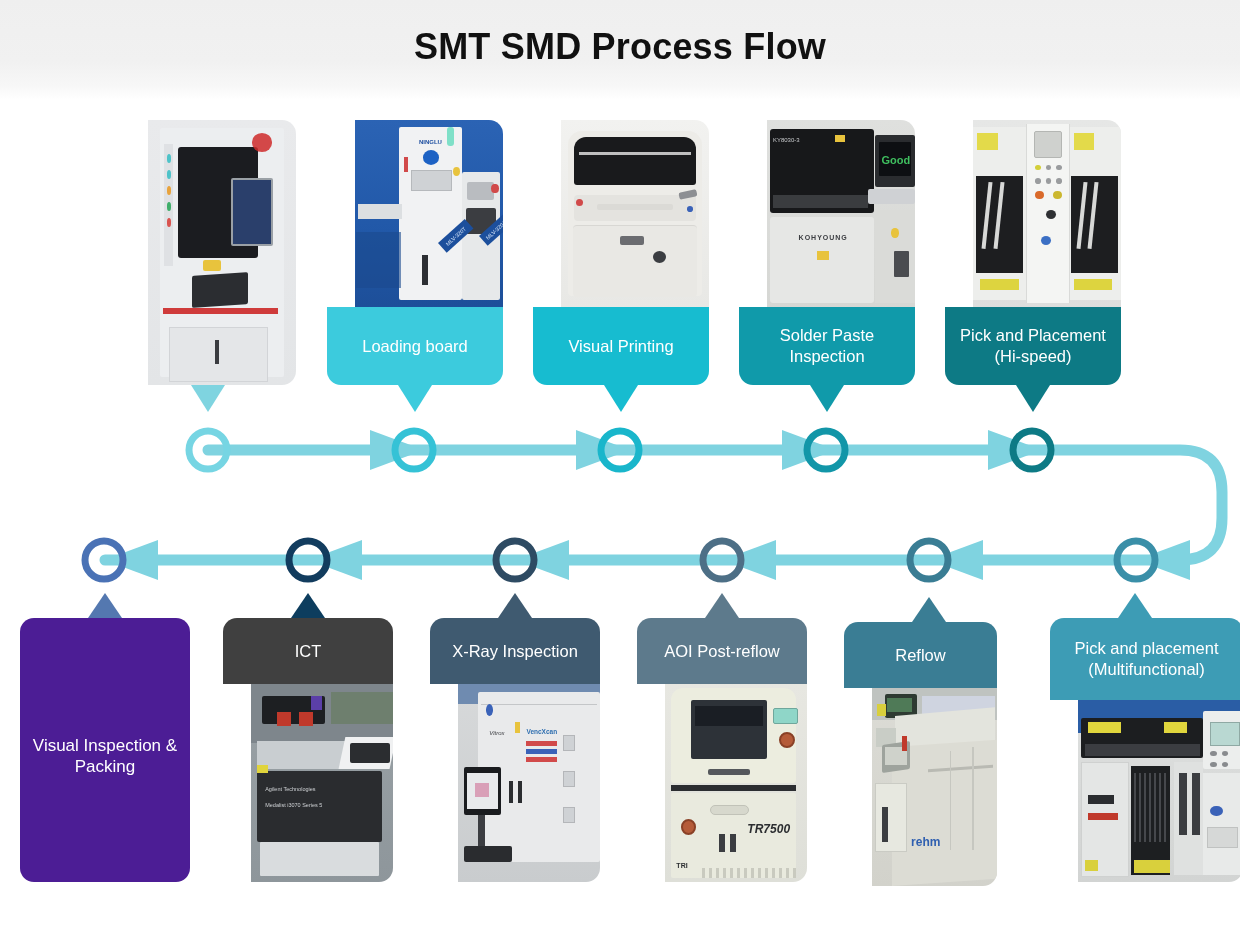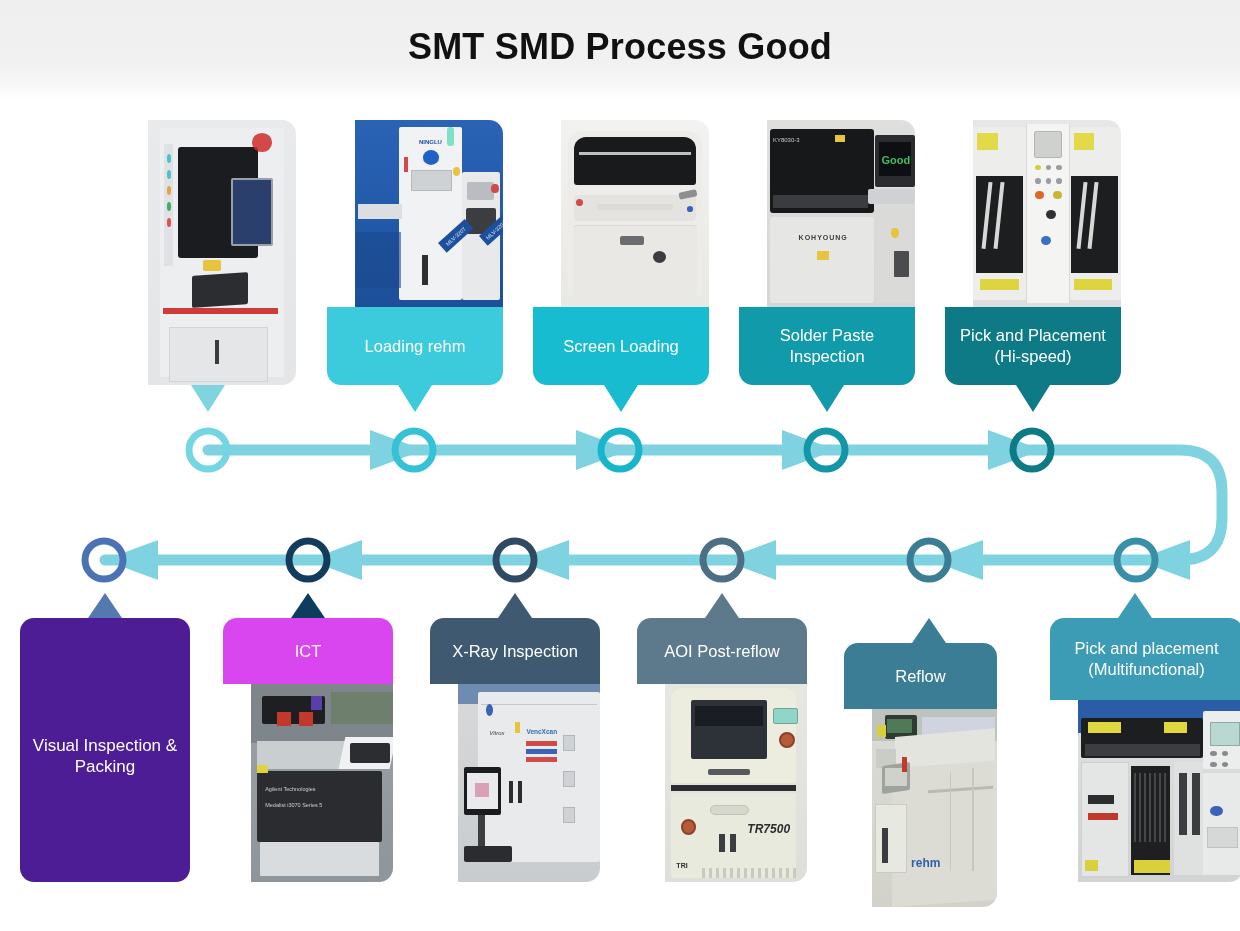--- a/index.html
+++ b/index.html
@@ -72,21 +72,21 @@
     pointer-events:none;
   }
 
   
   .ph{position:absolute;}
 </style>
 </head>
 <body>
 
 <div class="header-band"></div>
-<div class="page-title">SMT SMD Process Good</div>
+<div class="page-title">SMT SMD Process Flow</div>
 
 <svg class="connectors" viewBox="0 0 1240 931">
   <defs></defs>
 
   <path d="M 208 450 L 1180 450 Q 1222 450 1222 492 L 1222 518 Q 1222 560 1180 560 L 105 560" fill="none" stroke="#7fd3e0" stroke-width="11" stroke-linecap="round"></path>
 
   <polygon points="370,430 424,450 370,470" fill="#7fd3e0"></polygon>
   <polygon points="576,430 630,450 576,470" fill="#7fd3e0"></polygon>
   <polygon points="782,430 836,450 782,470" fill="#7fd3e0"></polygon>
   <polygon points="988,430 1042,450 988,470" fill="#7fd3e0"></polygon>
@@ -149,21 +149,21 @@
       <div class="ph" style="left:92%;top:34%;width:5%;height:5%;border-radius:50%;background:#d14a4a;"></div>
       <div class="ph" style="left:75%;top:47%;width:20%;height:14%;background:#3b3d41;border-radius:2px;"></div>
       <div class="ph" style="left:2%;top:45%;width:30%;height:8%;background:#dcdfe1;"></div>
       <div class="ph" style="left:1%;top:60%;width:30%;height:30%;background:#1b4a8e;opacity:.6;"></div>
       <div class="ph" style="left:45%;top:72%;width:4%;height:16%;background:#2d2f33;"></div>
       <div class="ph" style="left:56%;top:66%;width:24%;height:7%;background:#1c4f9c;transform:rotate(-42deg);transform-origin:left top;color:#cfe0f6;font-size:5.5px;display:flex;align-items:center;justify-content:center;">MLV-320T</div>
       <div class="ph" style="left:84%;top:62%;width:22%;height:7%;background:#1c4f9c;transform:rotate(-42deg);transform-origin:left top;color:#cfe0f6;font-size:5.5px;display:flex;align-items:center;justify-content:center;">MLV-320J</div>
       <div class="ph" style="left:62%;top:4%;width:5%;height:10%;background:#7fe0c8;border-radius:3px;"></div>
     </div>
     <div class="label-band" style="background:#3ccbdd;height:66px;">
-      <span>Loading rehm</span>
+      <span>Loading board</span>
     </div>
   </div>
   <div class="tri-down" style="left:71px;top:265px;border-top:27px solid #3ccbdd;"></div>
 </div>
 
 <div class="card top" style="left:533px;top:120px;width:176px;height:265px;">
   <div class="card-inner">
     <div class="photo" style="background:linear-gradient(180deg,#f2f2f0 0%,#e8e8e5 100%);">
       <div class="ph" style="left:5%;top:6%;width:90%;height:88%;background:#edece8;border-radius:14px 14px 4px 4px;"></div>
       <div class="ph" style="left:9%;top:9%;width:82%;height:26%;background:#191a1c;border-radius:12px 12px 3px 3px;"></div>
@@ -171,21 +171,21 @@
       <div class="ph" style="left:9%;top:40%;width:82%;height:14%;background:#e4e3df;border-radius:4px;"></div>
       <div class="ph" style="left:24%;top:45%;width:52%;height:3%;background:#dbdad6;border-radius:2px;"></div>
       <div class="ph" style="left:8%;top:56%;width:84%;height:38%;background:#e9e8e4;border-radius:4px;border-top:1px solid #d8d7d3;"></div>
       <div class="ph" style="left:40%;top:62%;width:16%;height:5%;background:#6b6c70;border-radius:2px;"></div>
       <div class="ph" style="left:62%;top:70%;width:9%;height:6.5%;border-radius:50%;background:#3b3d41;"></div>
       <div class="ph" style="left:10%;top:42%;width:5%;height:4%;border-radius:50%;background:#d14a4a;"></div>
       <div class="ph" style="left:85%;top:46%;width:4%;height:3%;border-radius:50%;background:#3a62b8;"></div>
       <div class="ph" style="left:80%;top:38%;width:12%;height:4%;background:#8d8f93;border-radius:2px;transform:rotate(-12deg);"></div>
     </div>
     <div class="label-band" style="background:#17bcd0;height:66px;">
-      <span>Screen Loading</span>
+      <span>Visual Printing</span>
     </div>
   </div>
   <div class="tri-down" style="left:71px;top:265px;border-top:27px solid #17bcd0;"></div>
 </div>
 
 <div class="card top" style="left:739px;top:120px;width:176px;height:265px;">
   <div class="card-inner">
     <div class="photo" style="background:linear-gradient(180deg,#dfe0de 0%,#d6d7d4 100%);">
       <div class="ph" style="left:2%;top:5%;width:70%;height:45%;background:#17181a;border-radius:3px;"></div>
       <div class="ph" style="left:4%;top:8%;width:24%;height:5%;color:#c9cbcd;font-size:6px;display:flex;align-items:center;">KY8030-3</div>
@@ -248,21 +248,21 @@
   <div class="card-inner" style="background:#5478b0;">
     <div class="label-band" style="background:#4c1d95;height:100%;font-size:17px;">
       <span>Visual Inspection &amp; Packing</span>
     </div>
   </div>
   <div class="tri-up" style="left:68px;top:-25px;border-bottom:25px solid #5478b0;"></div>
 </div>
 
 <div class="card bottom" style="left:223px;top:618px;width:170px;height:264px;">
   <div class="card-inner">
-    <div class="label-band" style="background:#d946ef;height:54px;">
+    <div class="label-band" style="background:#404040;height:54px;">
       <span>ICT</span>
     </div>
     <div class="photo" style="background:linear-gradient(180deg,#9aa2a6 0%,#8e969b 100%);">
       <div class="ph" style="left:0%;top:0%;width:100%;height:30%;background:#7e868c;"></div>
       <div class="ph" style="left:8%;top:6%;width:44%;height:14%;background:#1d1f22;border-radius:2px;"></div>
       <div class="ph" style="left:56%;top:4%;width:44%;height:16%;background:#6e7f6e;"></div>
       <div class="ph" style="left:18%;top:14%;width:10%;height:7%;background:#c0392b;"></div>
       <div class="ph" style="left:34%;top:14%;width:10%;height:7%;background:#c0392b;"></div>
       <div class="ph" style="left:42%;top:6%;width:8%;height:7%;background:#5b3fa8;"></div>
       <div class="ph" style="left:4%;top:29%;width:74%;height:14%;background:#c9ced1;"></div>
@@ -328,21 +328,21 @@
       <div class="ph" style="left:58%;top:68%;width:36%;height:10%;color:#2b2d30;font-size:12px;font-style:italic;font-weight:bold;display:flex;align-items:center;">TR7500</div>
       <div class="ph" style="left:38%;top:76%;width:4%;height:9%;background:#3b3d41;"></div>
       <div class="ph" style="left:46%;top:76%;width:4%;height:9%;background:#3b3d41;"></div>
       <div class="ph" style="left:8%;top:88%;width:14%;height:7%;color:#2b2d30;font-size:7px;font-weight:bold;display:flex;align-items:center;">TRI</div>
       <div class="ph" style="left:26%;top:93%;width:66%;height:5%;background:repeating-linear-gradient(90deg,#c9cabf 0 3px,#e9eade 3px 7px);"></div>
     </div>
   </div>
   <div class="tri-up" style="left:68px;top:-25px;border-bottom:25px solid #5d7a8c;"></div>
 </div>
 
-<div class="card bottom" style="left:844px;top:643px;width:153px;height:264px;">
+<div class="card bottom" style="left:844px;top:622px;width:153px;height:264px;">
   <div class="card-inner">
     <div class="label-band" style="background:#3a7d94;height:54px;">
       <span>Reflow</span>
     </div>
     <div class="photo" style="background:linear-gradient(180deg,#dcdcd6 0%,#d2d2cb 100%);">
       <div class="ph" style="left:0%;top:0%;width:100%;height:16%;background:#bfc3c0;"></div>
       <div class="ph" style="left:10%;top:3%;width:26%;height:12%;background:#2e3a32;border-radius:2px;"></div>
       <div class="ph" style="left:12%;top:5%;width:20%;height:7%;background:#4f7a57;"></div>
       <div class="ph" style="left:40%;top:4%;width:58%;height:9%;background:#cfd4e0;"></div>
       <div class="ph" style="left:18%;top:14%;width:80%;height:22%;background:#e3e4dd;transform:skewY(-5deg);transform-origin:left top;"></div>

